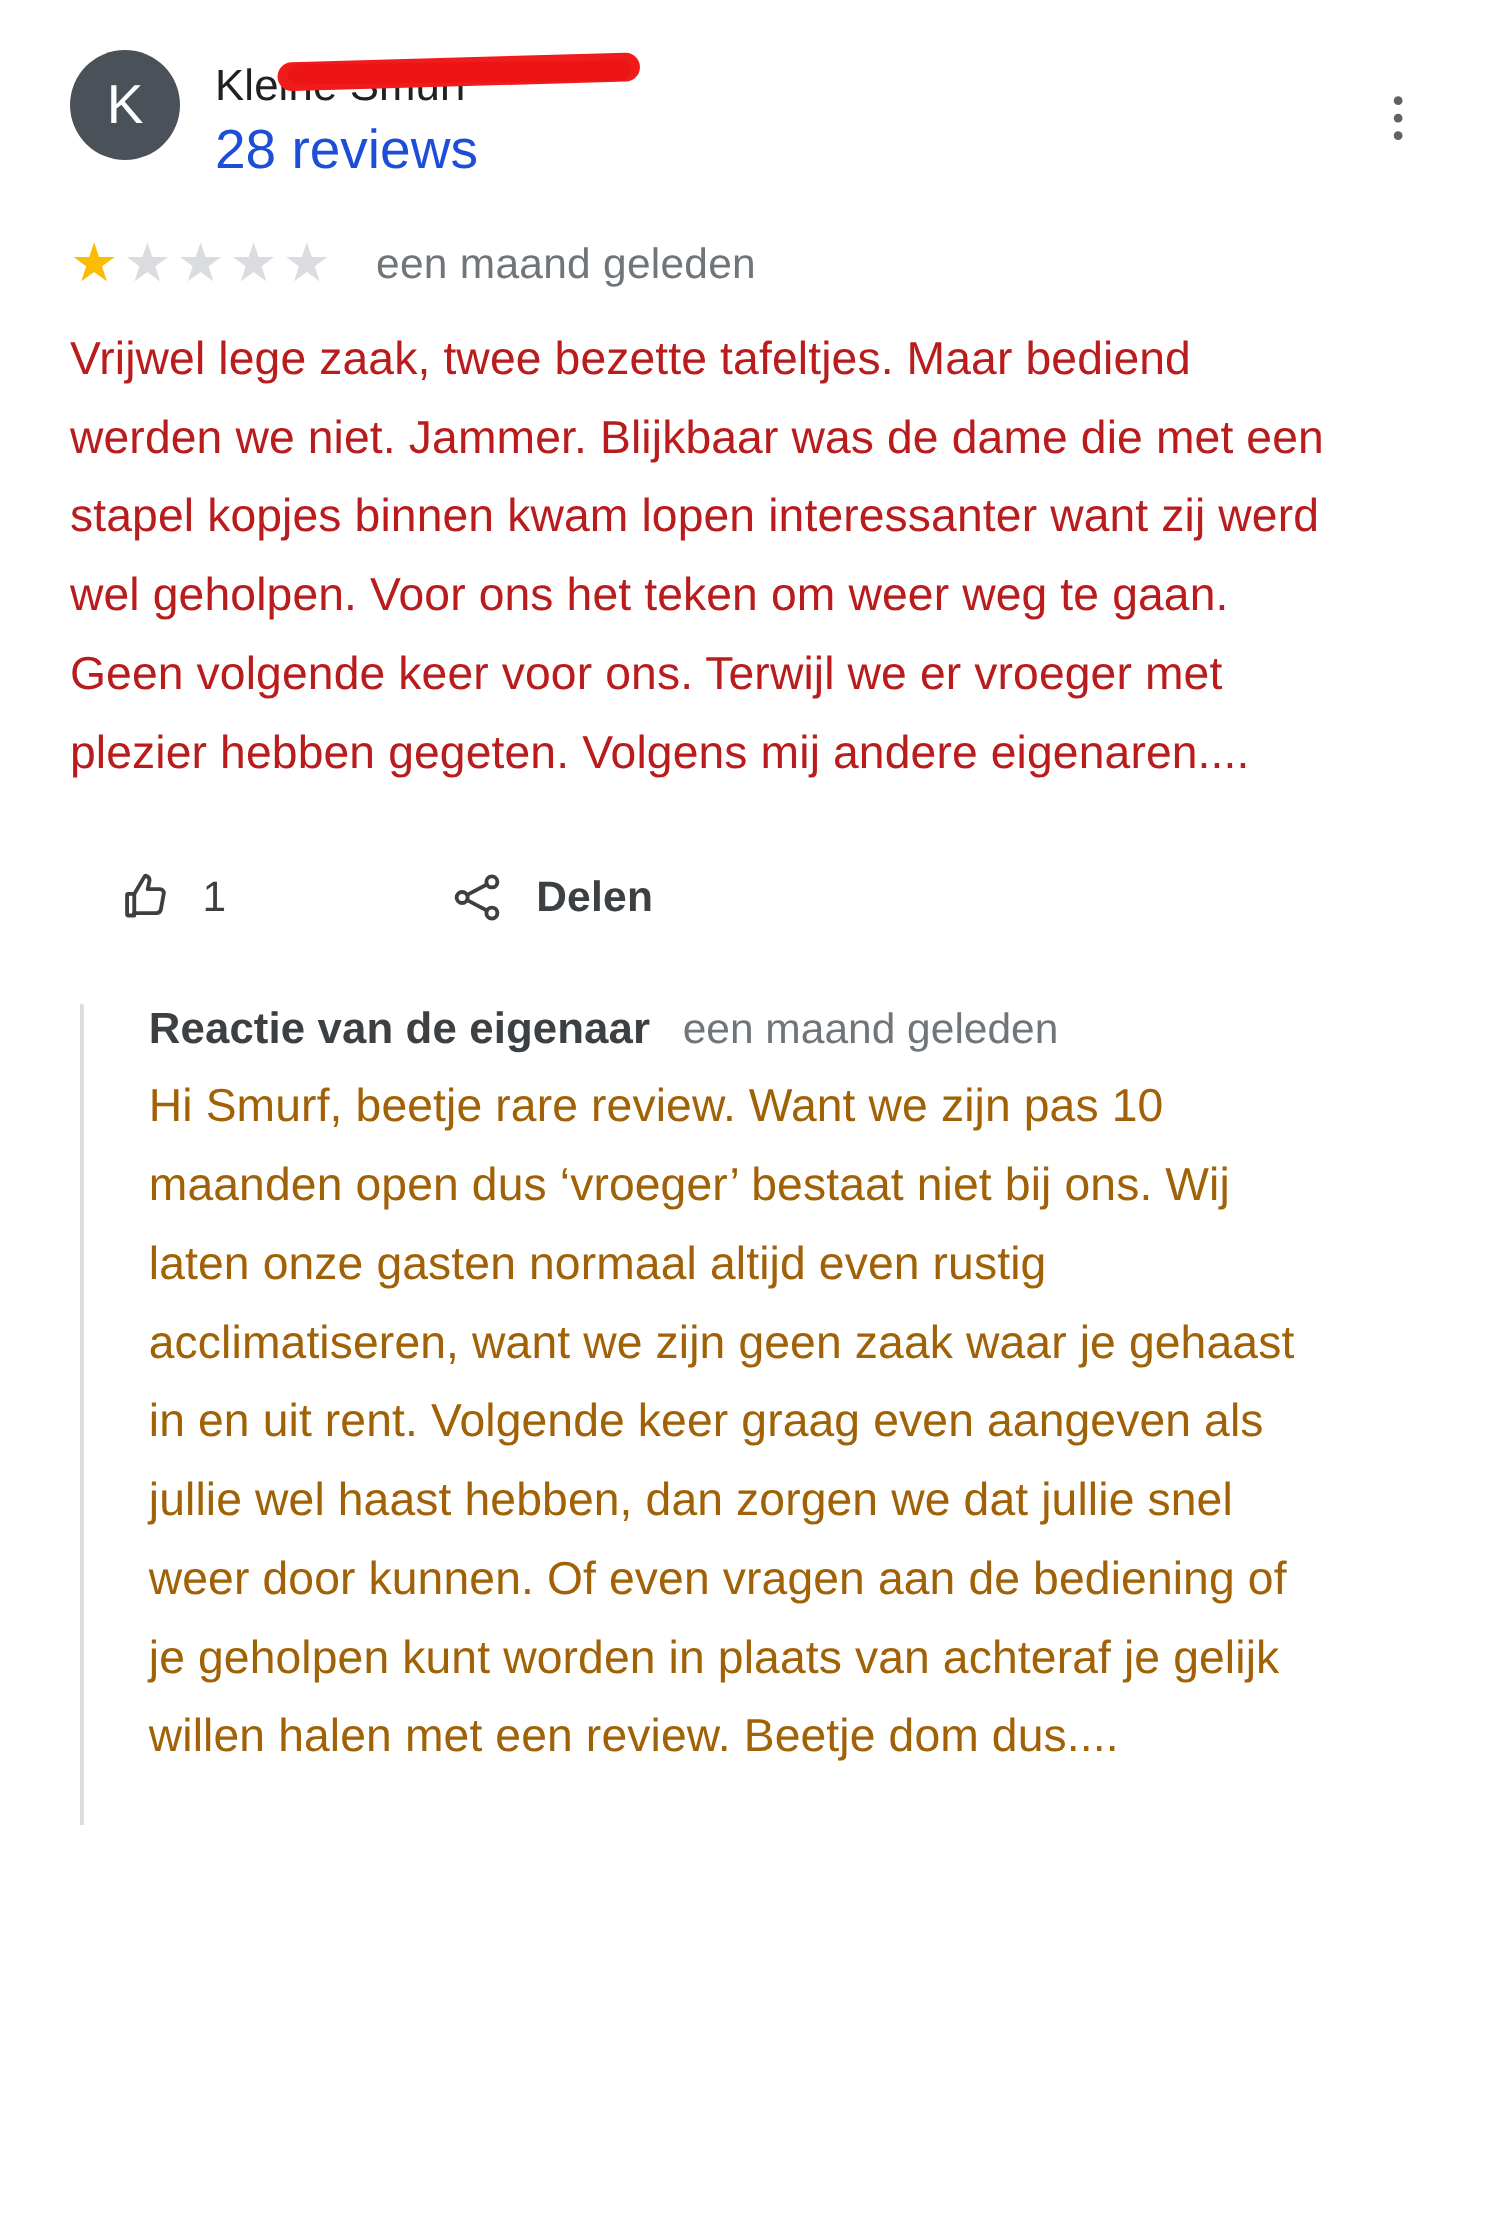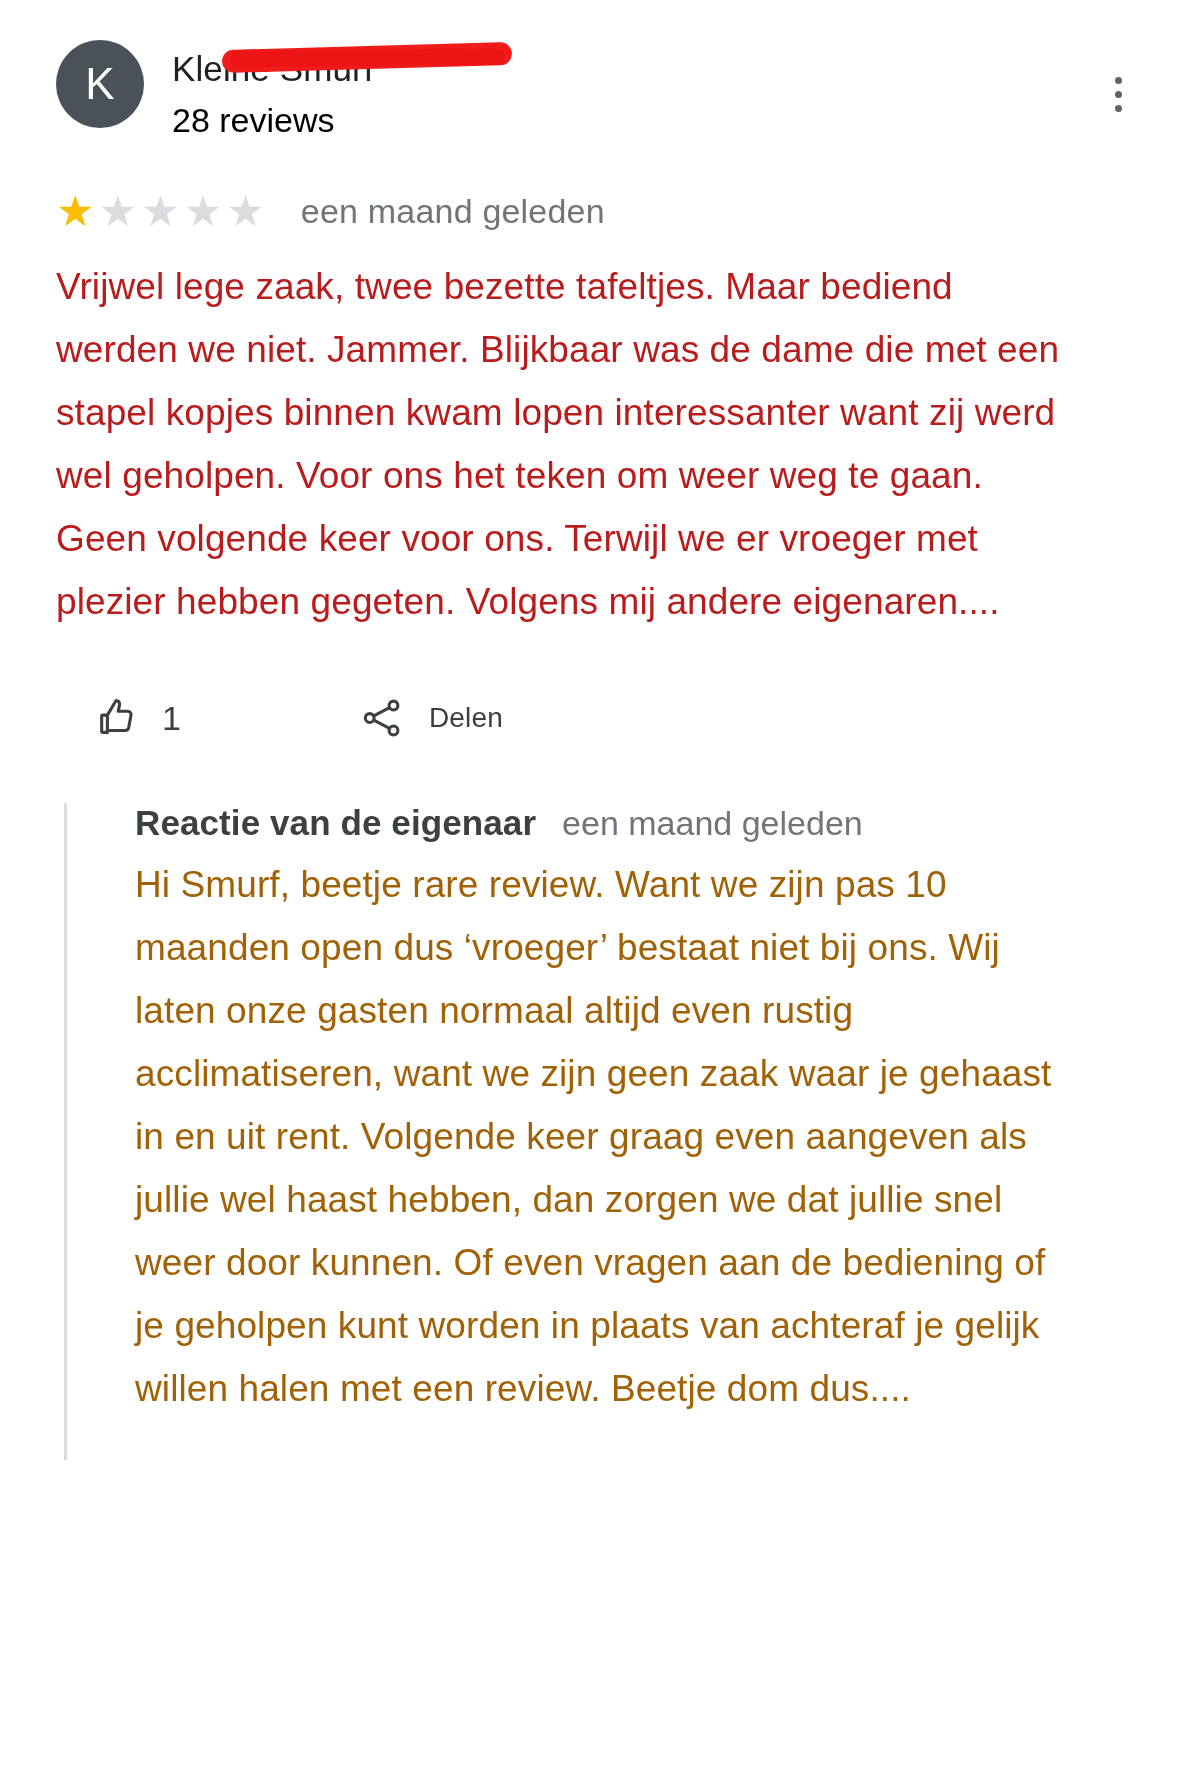--- a/index.html
+++ b/index.html
@@ -66,22 +66,22 @@
     position: absolute;
     left: 8px;
     top: 4px;
     width: 275px;
     height: 16px;
     background: #ec1414;
     border-radius: 10px;
     transform: rotate(0.9deg);
   }
   .reviewer-meta {
-    font-size: 34px;
-    color: #000000;
+    font-size: 44px;
+    color: #1d4ed8;
     line-height: 48px;
     margin-top: 4px;
   }
   .overflow-btn {
     position: absolute;
     right: 0;
     top: 22px;
     width: 52px;
     height: 64px;
     display: flex;
@@ -148,33 +148,33 @@
     color: #3c4043;
     margin-left: 22px;
   }
   .share-btn {
     display: flex;
     align-items: center;
     margin-left: 178px;
     cursor: pointer;
   }
   .share-label {
-    font-size: 28px;
-    font-weight: 400;
+    font-size: 34px;
+    font-weight: 700;
     color: #3c4043;
     margin-left: 24px;
     letter-spacing: 0.2px;
   }
   svg { display: block; }
   
   .owner-response {
     margin-top: 62px;
     margin-left: 8px;
     border-left: 3px solid #dadce0;
-    padding-left: 68px;
+    padding-left: 52px;
     padding-bottom: 40px;
   }
   .owner-head {
     display: flex;
     align-items: baseline;
     flex-wrap: wrap;
   }
   .owner-title {
     font-size: 35px;
     font-weight: 700;

